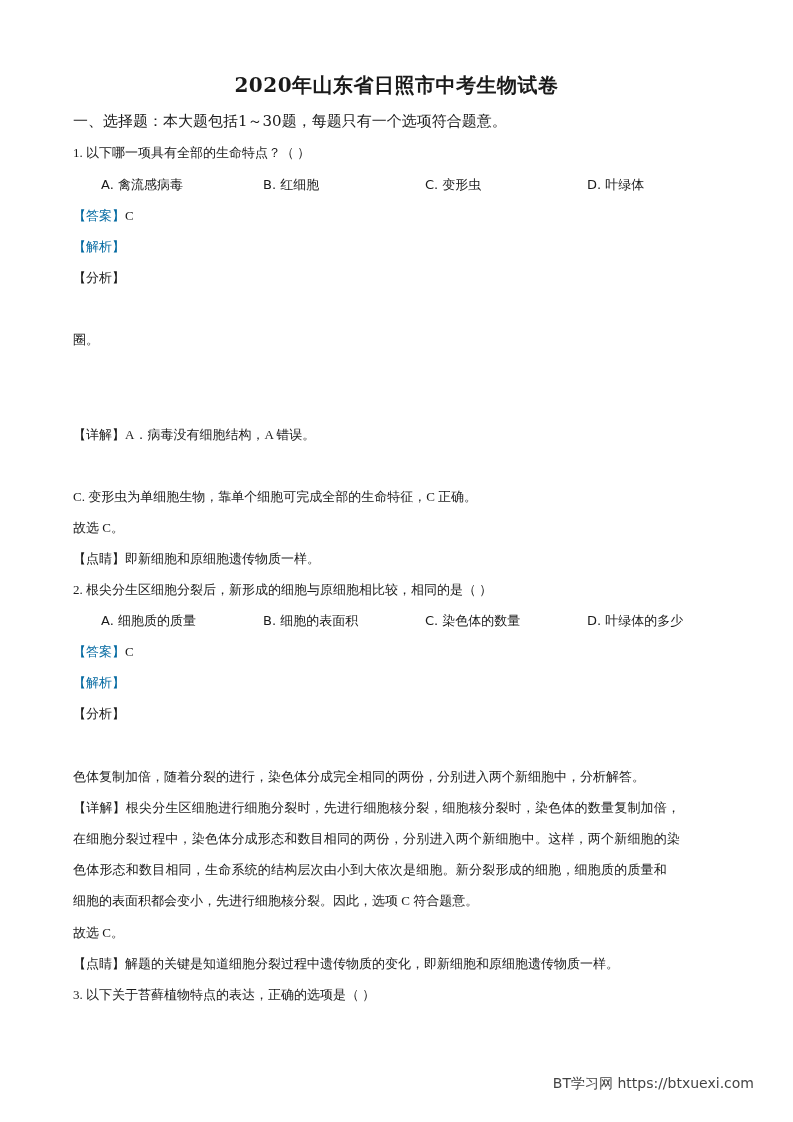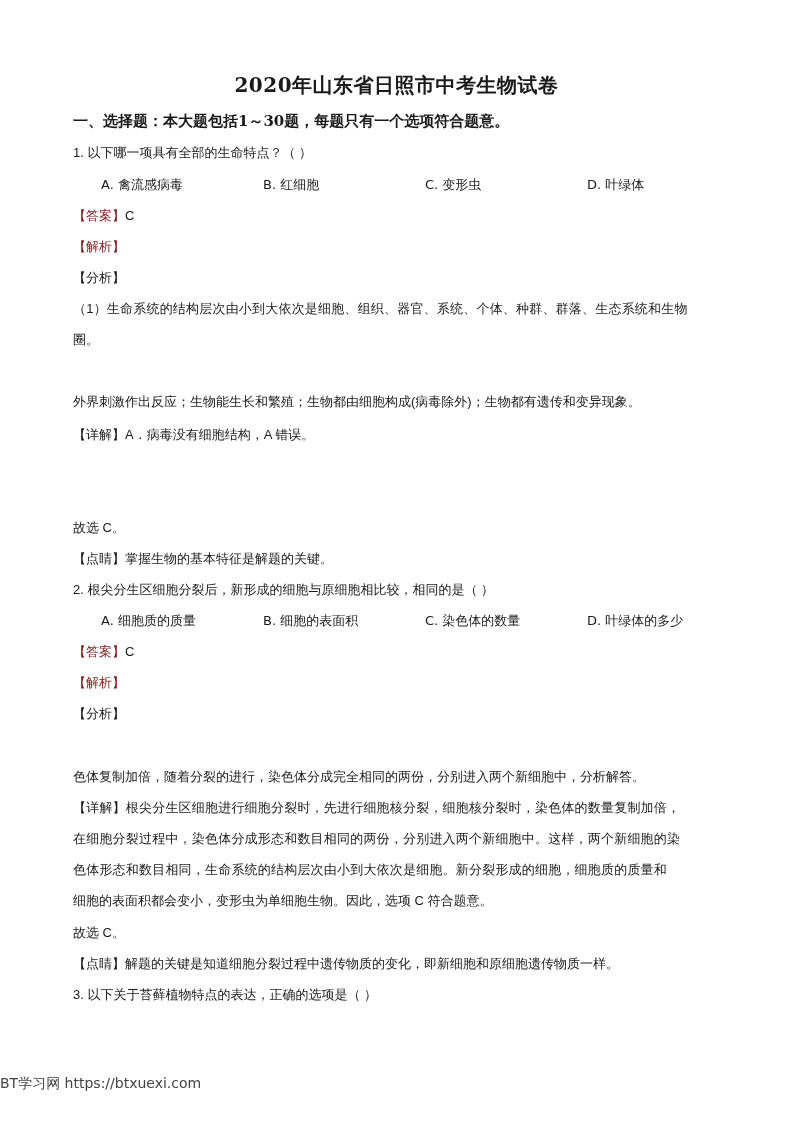--- a/index.html
+++ b/index.html
@@ -9,33 +9,33 @@
     color: #1a1a1a;
   }
   .page { position: absolute; left: 0; top: 4px; width: 793px; height: 1122px; }
   .title {
     position: absolute; top: 68px; left: 0; width: 793px; text-align: center;
     font-size: 20px; font-weight: bold; letter-spacing: 0.5px;
     font-family: "DejaVu Serif", "Liberation Serif", serif;
   }
   .section-heading {
     position: absolute; left: 73px; top: 108px;
-    font-size: 15px; font-weight: bold;
+    font-size: 15px; font-weight: normal;
   }
   .line {
     position: absolute; left: 73px; width: 655px;
     font-size: 13px; line-height: 18px; white-space: nowrap;
-    font-family: Liberation Sans, sans-serif;
+    font-family: Liberation Serif, serif;
   }
-  .blue { color: #7f1d1d; }
+  .blue { color: #0369a1; }
   .opts { position: absolute; left: 73px; font-size: 13px; line-height: 18px;
     font-family: "DejaVu Sans", "Liberation Sans", sans-serif; }
   .opt { position: absolute; white-space: nowrap; margin-left: 28px; }
   .footer {
-    position: absolute; top: 1071px; left: 0; width: 754px; text-align: left;
+    position: absolute; top: 1071px; left: 0; width: 754px; text-align: right;
     font-size: 14px; color: #444;
     font-family: "DejaVu Sans", "Liberation Sans", sans-serif;
   }
   .justify { letter-spacing: 0.2px; }
 </style>
 </head>
 <body>
 
 <div class="page">
 
@@ -47,43 +47,42 @@
     <span class="opt" style="left:0">A.  禽流感病毒</span>
     <span class="opt" style="left:162px">B.  红细胞</span>
     <span class="opt" style="left:324px">C.  变形虫</span>
     <span class="opt" style="left:486px">D.  叶绿体</span>
   </div>
   <div class="line" style="top:203px">
     <span class="blue">【答案】</span><span>C</span>
   </div>
   <div class="line blue" style="top:234px">【解析】</div>
   <div class="line" style="top:265px">【分析】</div>
-  <div class="line justify" style="top:296px">（1）生命系统的结构层次由小到大依次是细胞、组织、器官、系统、个体、种群、群落、生态系统和生物</div>
   <div class="line" style="top:327px">圈。</div>
-  <div class="line" style="top:389px">外界刺激作出反应；生物能生长和繁殖；生物都由细胞构成(病毒除外)；生物都有遗传和变异现象。</div>
   <div class="line" style="top:422px">【详解】A．病毒没有细胞结构，A 错误。</div>
+  <div class="line" style="top:484px">C.  变形虫为单细胞生物，靠单个细胞可完成全部的生命特征，C 正确。</div>
   <div class="line" style="top:515px">故选 C。</div>
-  <div class="line" style="top:546px">【点睛】掌握生物的基本特征是解题的关键。</div>
+  <div class="line" style="top:546px">【点睛】即新细胞和原细胞遗传物质一样。</div>
 
   <div class="line" style="top:577px">2.  根尖分生区细胞分裂后，新形成的细胞与原细胞相比较，相同的是（        ）</div>
   <div class="opts" style="top:608px">
     <span class="opt" style="left:0">A.  细胞质的质量</span>
     <span class="opt" style="left:162px">B.  细胞的表面积</span>
     <span class="opt" style="left:324px">C.  染色体的数量</span>
     <span class="opt" style="left:486px">D.  叶绿体的多少</span>
   </div>
   <div class="line" style="top:639px">
     <span class="blue">【答案】</span><span>C</span>
   </div>
   <div class="line blue" style="top:670px">【解析】</div>
   <div class="line" style="top:701px">【分析】</div>
   <div class="line" style="top:764px">色体复制加倍，随着分裂的进行，染色体分成完全相同的两份，分别进入两个新细胞中，分析解答。</div>
   <div class="line justify" style="top:795px">【详解】根尖分生区细胞进行细胞分裂时，先进行细胞核分裂，细胞核分裂时，染色体的数量复制加倍，</div>
   <div class="line justify" style="top:826px">在细胞分裂过程中，染色体分成形态和数目相同的两份，分别进入两个新细胞中。这样，两个新细胞的染</div>
   <div class="line justify" style="top:857px">色体形态和数目相同，生命系统的结构层次由小到大依次是细胞。新分裂形成的细胞，细胞质的质量和</div>
-  <div class="line" style="top:888px">细胞的表面积都会变小，变形虫为单细胞生物。因此，选项 C 符合题意。</div>
+  <div class="line" style="top:888px">细胞的表面积都会变小，先进行细胞核分裂。因此，选项 C 符合题意。</div>
   <div class="line" style="top:920px">故选 C。</div>
   <div class="line" style="top:951px">【点睛】解题的关键是知道细胞分裂过程中遗传物质的变化，即新细胞和原细胞遗传物质一样。</div>
 
   <div class="line" style="top:982px">3.  以下关于苔藓植物特点的表达，正确的选项是（        ）</div>
 
   <div class="footer">BT学习网 https://btxuexi.com</div>
 </div>
 
 </body></html>

